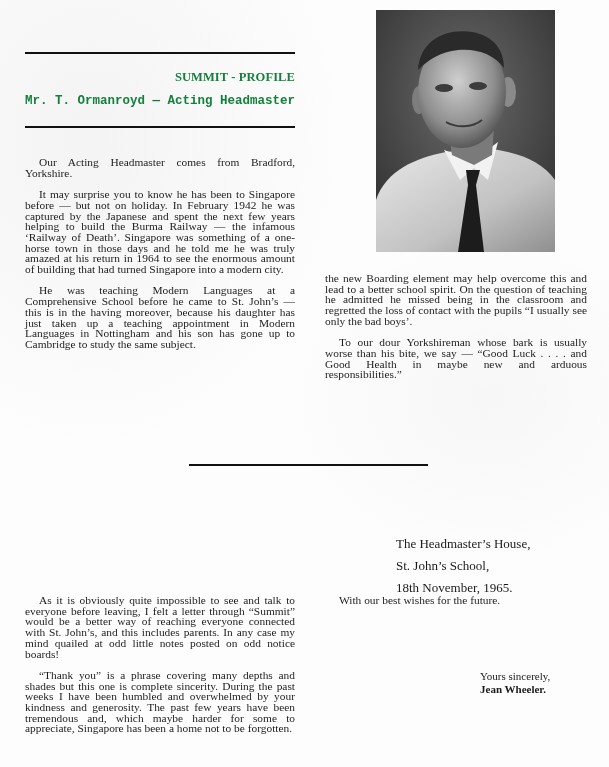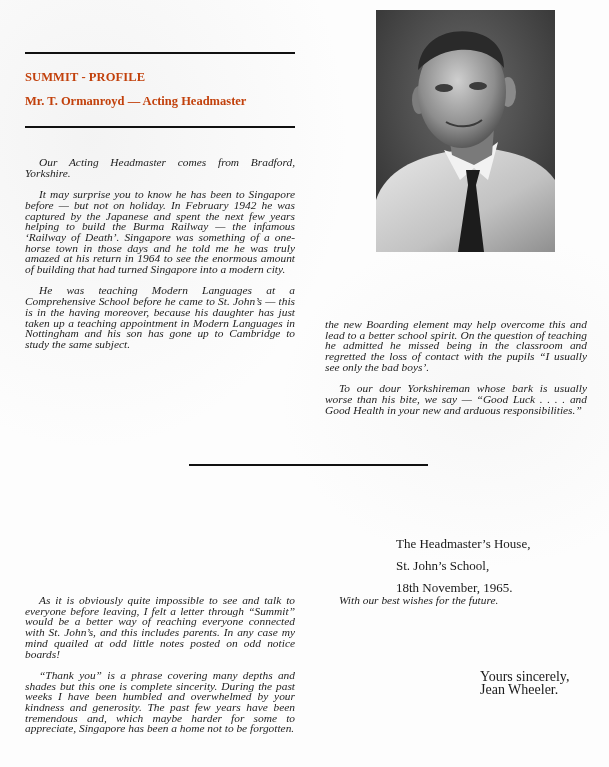--- a/index.html
+++ b/index.html
@@ -25,47 +25,47 @@
     }
     .rule {
       position: absolute;
       height: 2px;
       background: #111;
     }
     .title {
       position: absolute;
       left: 25px;
       width: 270px;
-      text-align: left;
+      text-align: right;
       font-weight: bold;
-      color: #c2410c;
+      color: #15803d;
       white-space: nowrap;
     }
     .title.main {
       top: 70px;
       font-size: 12.5px;
       letter-spacing: 0.1px;
     }
     .title.sub {
       top: 94px;
       font-size: 12.5px;
+      font-family: Liberation Mono, monospace;
     }
     .col {
       position: absolute;
       font-size: 11.4px;
       line-height: 10.7px;
       text-align: justify;
       color: #1c1c1c;
     }
     .col p {
       margin: 0 0 10.7px 0;
       text-indent: 14px;
-      font-style: italic;
     }
-    .col p.noindent { text-indent: 0; margin-top: 46px; }
+    .col p.noindent { text-indent: 0; }
     .photo {
       position: absolute;
       left: 376px;
       top: 10px;
       width: 179px;
       height: 242px;
       overflow: hidden;
       background: #4a4a4a;
     }
     .photo svg { display: block; width: 100%; height: 100%; }
@@ -75,25 +75,25 @@
       top: 527px;
       font-size: 13px;
       line-height: 11px;
       white-space: pre-line;
       color: #1a1a1a;
     }
     .signoff {
       position: absolute;
       left: 480px;
       top: 670px;
-      font-size: 14px;
+      font-size: 11px;
       line-height: 13px;
       color: #1a1a1a;
     }
-    .signoff .sig { font-weight: normal; }
+    .signoff .sig { font-weight: bold; }
   </style>
 </head>
 <body>
 
 <div class="page-bg"></div>
 
 <div class="rule" style="left:25px; top:52px; width:270px;"></div>
 <div class="title main">SUMMIT - PROFILE</div>
 <div class="title sub">Mr. T. Ormanroyd — Acting Headmaster</div>
 <div class="rule" style="left:25px; top:126px; width:270px;"></div>
@@ -141,21 +141,21 @@
 </div>
 
 <div class="col" style="left:25px; top:157px; width:270px;">
   <p>Our Acting Headmaster comes from Bradford, Yorkshire.</p>
   <p>It may surprise you to know he has been to Singapore before — but not on holiday. In February 1942 he was captured by the Japanese and spent the next few years helping to build the Burma Railway — the infamous ‘Railway of Death’. Singapore was something of a one-horse town in those days and he told me he was truly amazed at his return in 1964 to see the enormous amount of building that had turned Singapore into a modern city.</p>
   <p>He was teaching Modern Languages at a Comprehensive School before he came to St. John’s — this is in the having moreover, because his daughter has just taken up a teaching appointment in Modern Languages in Nottingham and his son has gone up to Cambridge to study the same subject.</p>
 </div>
 
 <div class="col" style="left:325px; top:273px; width:262px;">
   <p class="noindent">the new Boarding element may help overcome this and lead to a better school spirit. On the question of teaching he admitted he missed being in the classroom and regretted the loss of contact with the pupils “I usually see only the bad boys’.</p>
-  <p>To our dour Yorkshireman whose bark is usually worse than his bite, we say — “Good Luck . . . . and Good Health in your new and arduous responsibilities.”</p>
+  <p>To our dour Yorkshireman whose bark is usually worse than his bite, we say — “Good Luck . . . . and Good Health in maybe new and arduous responsibilities.”</p>
 </div>
 
 <div class="rule" style="left:189px; top:464px; width:239px;"></div>
 
 <div class="address">
   <div>The Headmaster’s House,</div>
   <div>St. John’s School,</div>
   <div>18th November, 1965.</div>
 </div>
 

